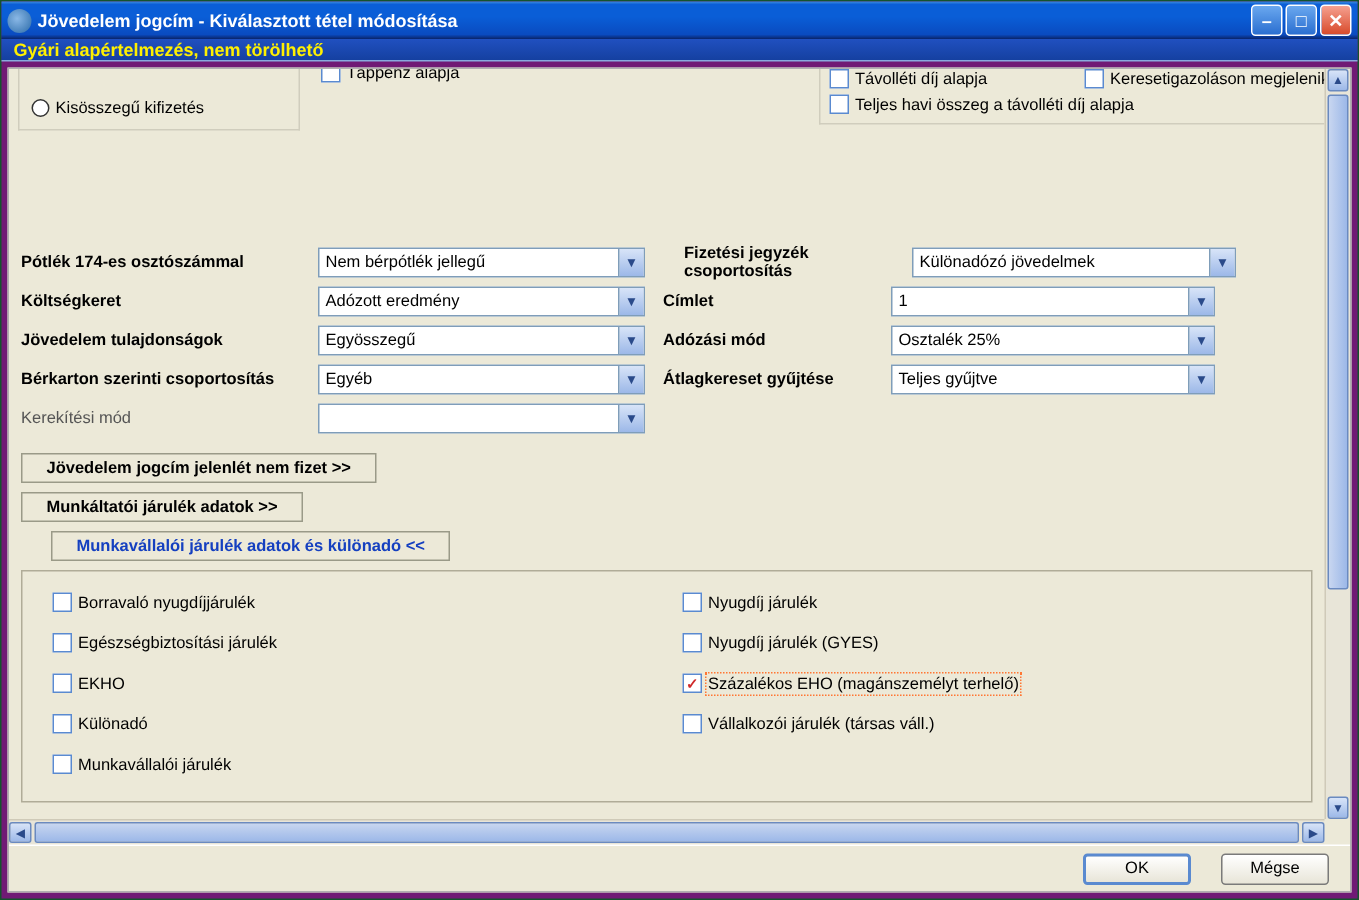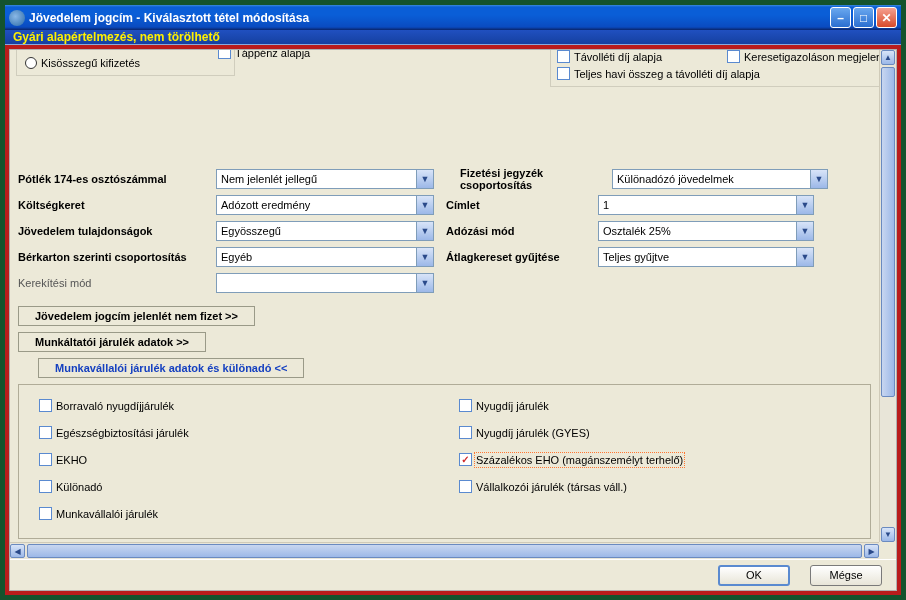--- a/index.html
+++ b/index.html
@@ -6,22 +6,22 @@
   body {
     margin: 0;
     font-family: Tahoma, sans-serif;
     font-size: 11px;
     background: #ece9d8;
     overflow: hidden;
   }
   .window {
     width: 906px;
     height: 600px;
-    border: 5px solid #14532d;
-    background: #b91c1c;
+    border: 1px solid #14532d;
+    background: #701a75;
     position: relative;
   }
   .titlebar {
     height: 25px;
     background: linear-gradient(to bottom, #3a6ea5 0%, #1e5799 50%, #0a246a 100%);
     background: linear-gradient(to bottom, #0b5cd7, #0a4bc0 50%, #0a246a);
     background: linear-gradient(to bottom, #3c8cde 0%, #0a5ed7 8%, #0a5ed7 40%, #0a4bc0 88%, #0a246a 100%);
     display: flex;
     align-items: center;
     padding: 0 4px;
@@ -141,25 +141,25 @@
   }
   .btn.default {
     border: 2px solid #5a8ad0;
     line-height: 17px;
   }
 
   
   .radio-box {
     position: absolute;
     left: 6px; top: 0px;
-    width: 219px; height: 26px;
+    width: 188px; height: 26px;
     border: 1px solid #d0cdbd;
     border-top: none;
-    padding: 4px 8px;
-    display:flex;align-items:center;gap:4px;
+    padding: 20px 8px;
+    display:flex;align-items:flex-start;gap:4px;
   }
   .radio { width:12px;height:12px;border:1px solid #333;border-radius:50%;background:#fff;}
   .chkgroup-left {
     position: absolute; left: 208px; top: -4px;
   }
   .chkgroup-right {
     position: absolute; left: 540px; top: -4px; width: 382px;
     border: 1px solid #d0cdbd;
     border-top: none;
     padding: 4px 6px 6px 6px;
@@ -263,21 +263,21 @@
         <div class="chk" style="margin-bottom:0;">
           <span class="chkbox"></span>
           <span>Teljes havi összeg a távolléti díj alapja</span>
         </div>
       </div>
 
       <div class="form-grid">
         <div class="row">
           <span class="lbl w1">Pótlék 174-es osztószámmal</span>
           <div class="combo w1">
-              <span>Nem jelenlét jellegű</span>
+              <span>Nem bérpótlék jellegű</span>
               <span class="caret">▼</span>
             </div>
           <span class="lbl w2" style="margin-left:20px;">Fizetési jegyzék csoportosítás</span>
           <div class="combo w2">
               <span>Különadózó jövedelmek</span>
               <span class="caret">▼</span>
             </div>
         </div>
         <div class="row">
           <span class="lbl w1">Költségkeret</span>

